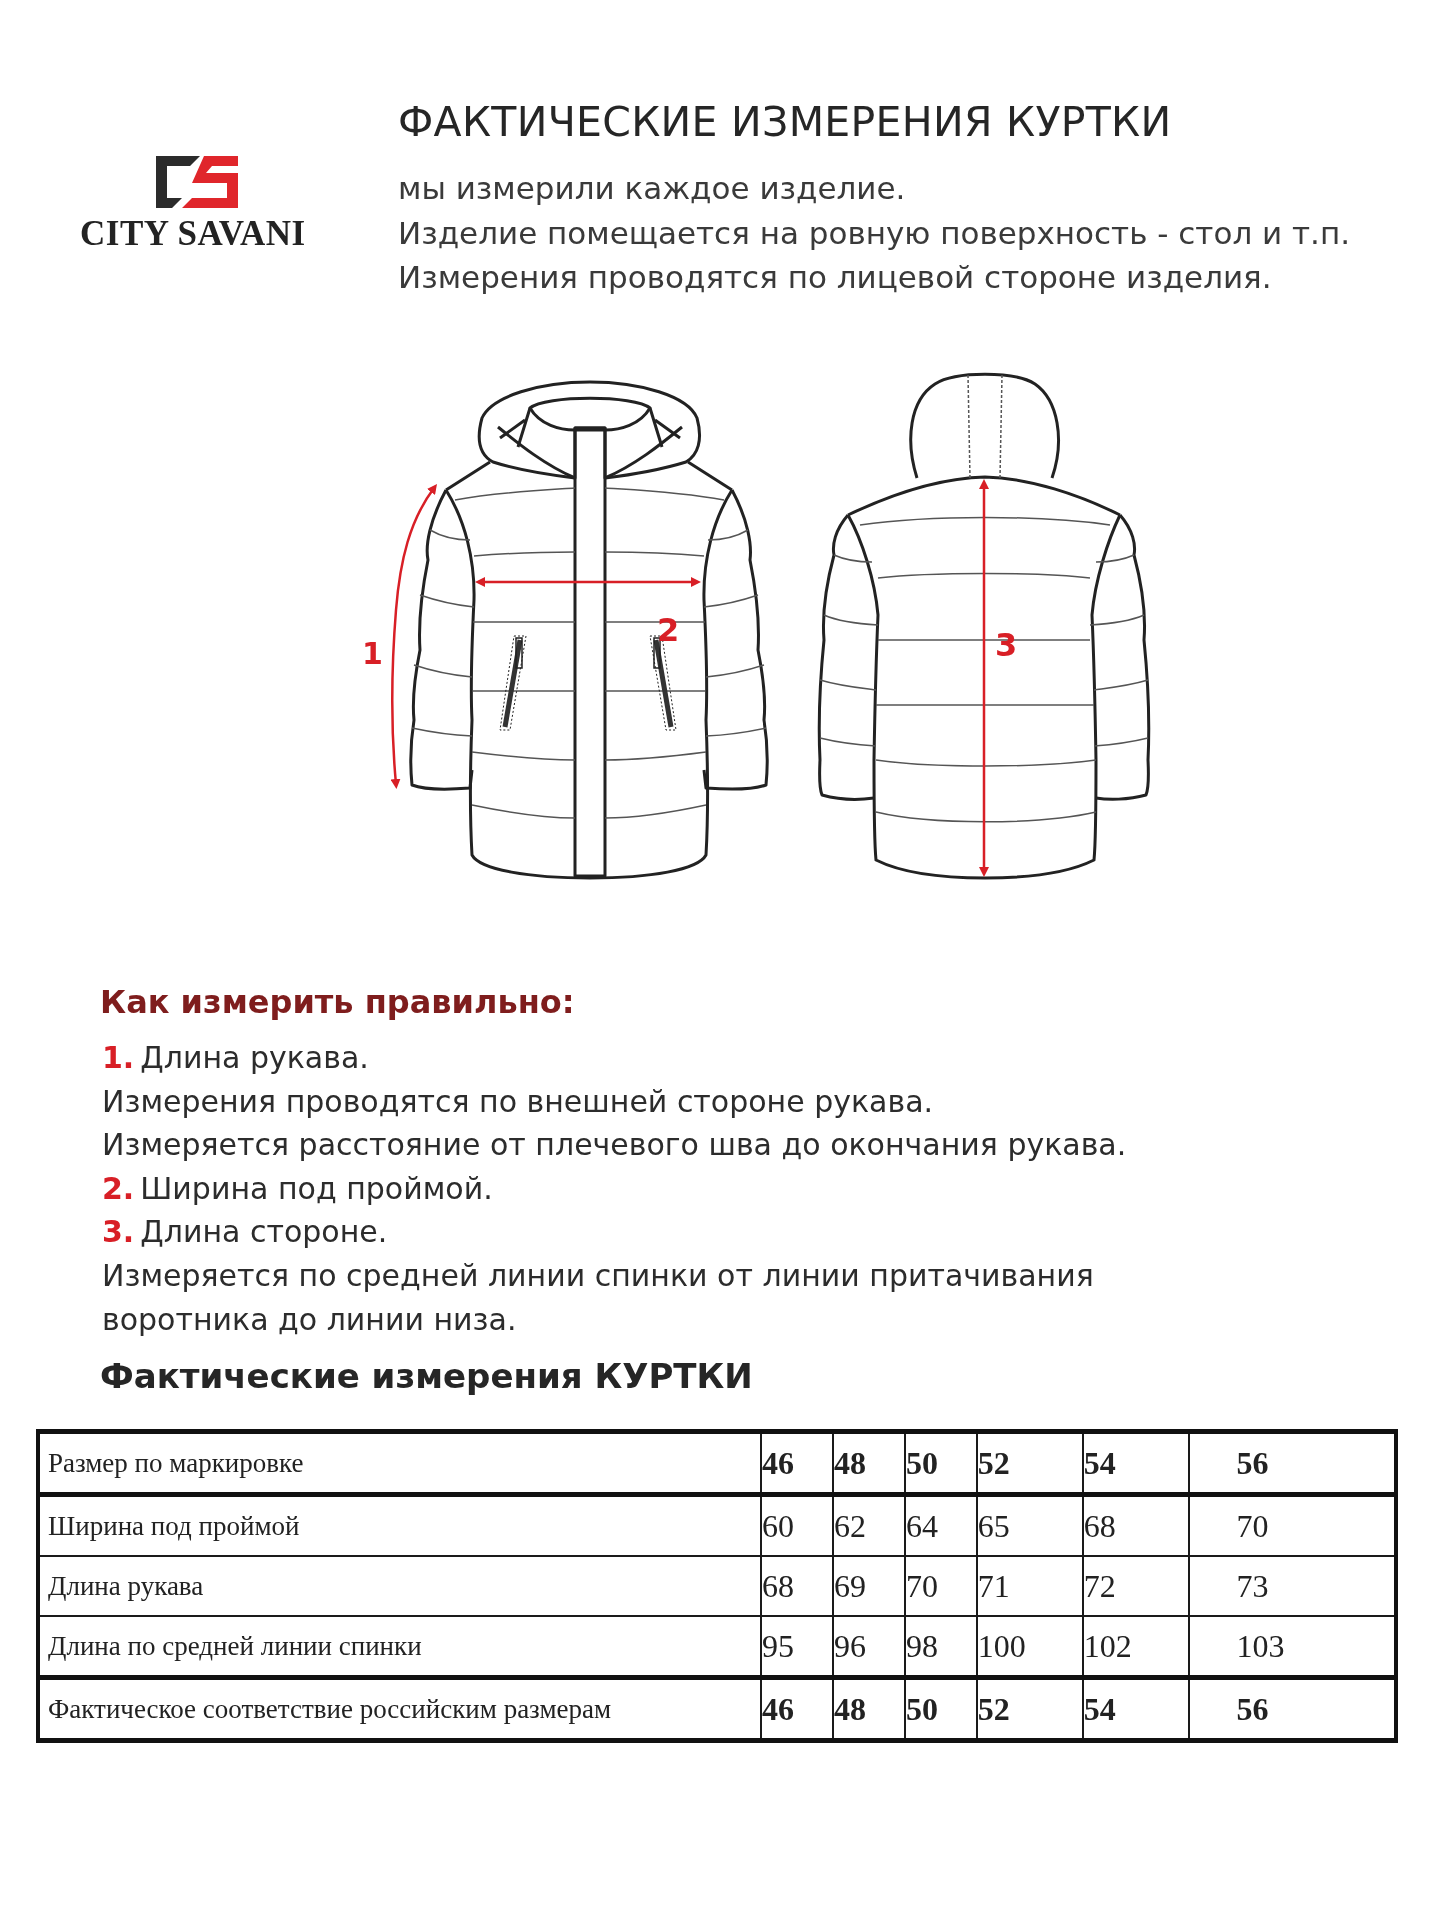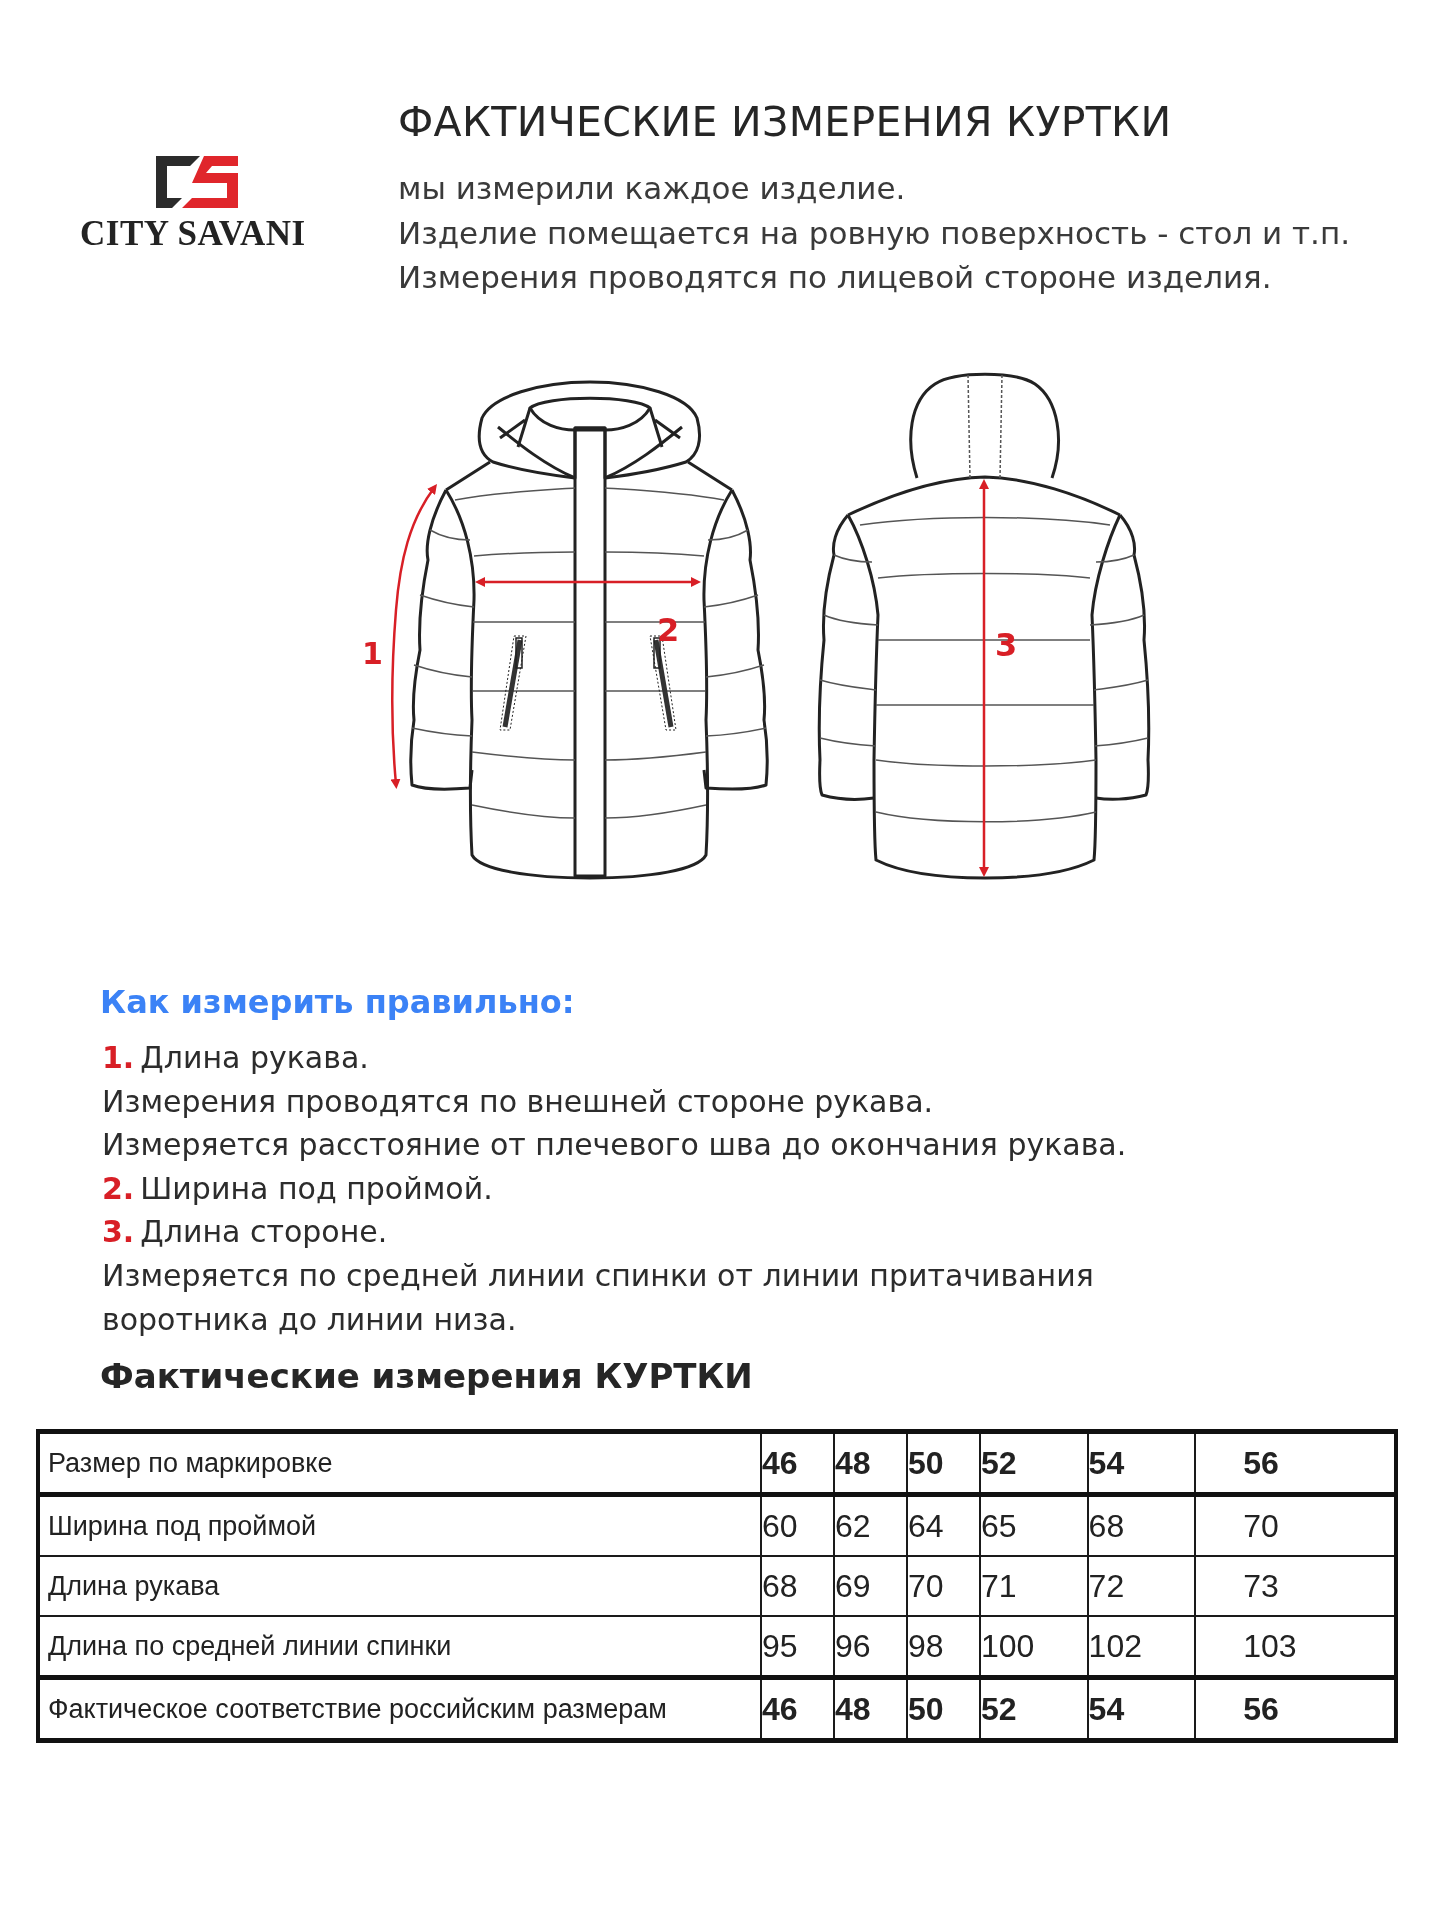--- a/index.html
+++ b/index.html
@@ -5,26 +5,26 @@
   html, body { margin:0; padding:0; background:#ffffff; }
   body { width:1436px; height:1920px; position:relative; overflow:hidden; font-family:"DejaVu Sans", sans-serif; color:#2a2a2a; }
   .abs { position:absolute; }
   .logo { left:76px; top:150px; width:250px; height:110px; }
   .logo svg { position:absolute; left:80px; top:6px; }
   .logo-text { position:absolute; left:4px; top:64px; font-family:"Liberation Serif", serif; font-size:35px; font-weight:bold; letter-spacing:0.5px; color:#232323; white-space:nowrap; }
   .title { left:398px; top:98px; font-size:41px; font-weight:normal; color:#262626; letter-spacing:0.3px; white-space:nowrap; }
   .intro { left:398px; top:166px; font-size:31px; line-height:44.5px; color:#3a3a3a; font-weight:normal; }
   .intro div { white-space:nowrap; }
   .drawings { left:0; top:0; }
-  .howto-title { left:100px; top:983px; font-size:32px; font-weight:bold; color:#3b82f6; white-space:nowrap; }
+  .howto-title { left:100px; top:983px; font-size:32px; font-weight:bold; color:#7f1d1d; white-space:nowrap; }
   .howto { left:102px; top:1036px; font-size:30px; line-height:43.6px; color:#2c2c2c; }
   .howto div { white-space:nowrap; }
   .num { color:#d81f26; font-weight:bold; margin-right:6px; }
   .table-title { left:100px; top:1356px; font-size:34px; font-weight:bold; color:#262626; white-space:nowrap; }
-  table.sizes { position:absolute; left:36px; top:1429px; width:1362px; border-collapse:collapse; font-family:Liberation Sans, sans-serif; }
+  table.sizes { position:absolute; left:36px; top:1429px; width:1362px; border-collapse:collapse; font-family:Liberation Serif, serif; }
   table.sizes td { border:2px solid #1a1a1a; height:58px; padding:0; font-size:32px; color:#222; }
   table.sizes td.label { text-align:left; padding-left:8px; font-size:27px; width:712px; }
   table.sizes td.val { text-align:left; }
   table.sizes tr.bold td.val { font-weight:bold; }
   table.sizes tr.thick td { border-bottom:5px solid #111; }
   table.sizes tr:first-child td { border-top:5px solid #111; }
   table.sizes td:first-child { border-left:4px solid #111; }
   table.sizes td:last-child { border-right:4px solid #111;padding-left:47px; }
   .footer { left:290px; top:1778px; font-size:30px; line-height:46px; color:#4a4a4a; }
   .footer div { white-space:nowrap; }

